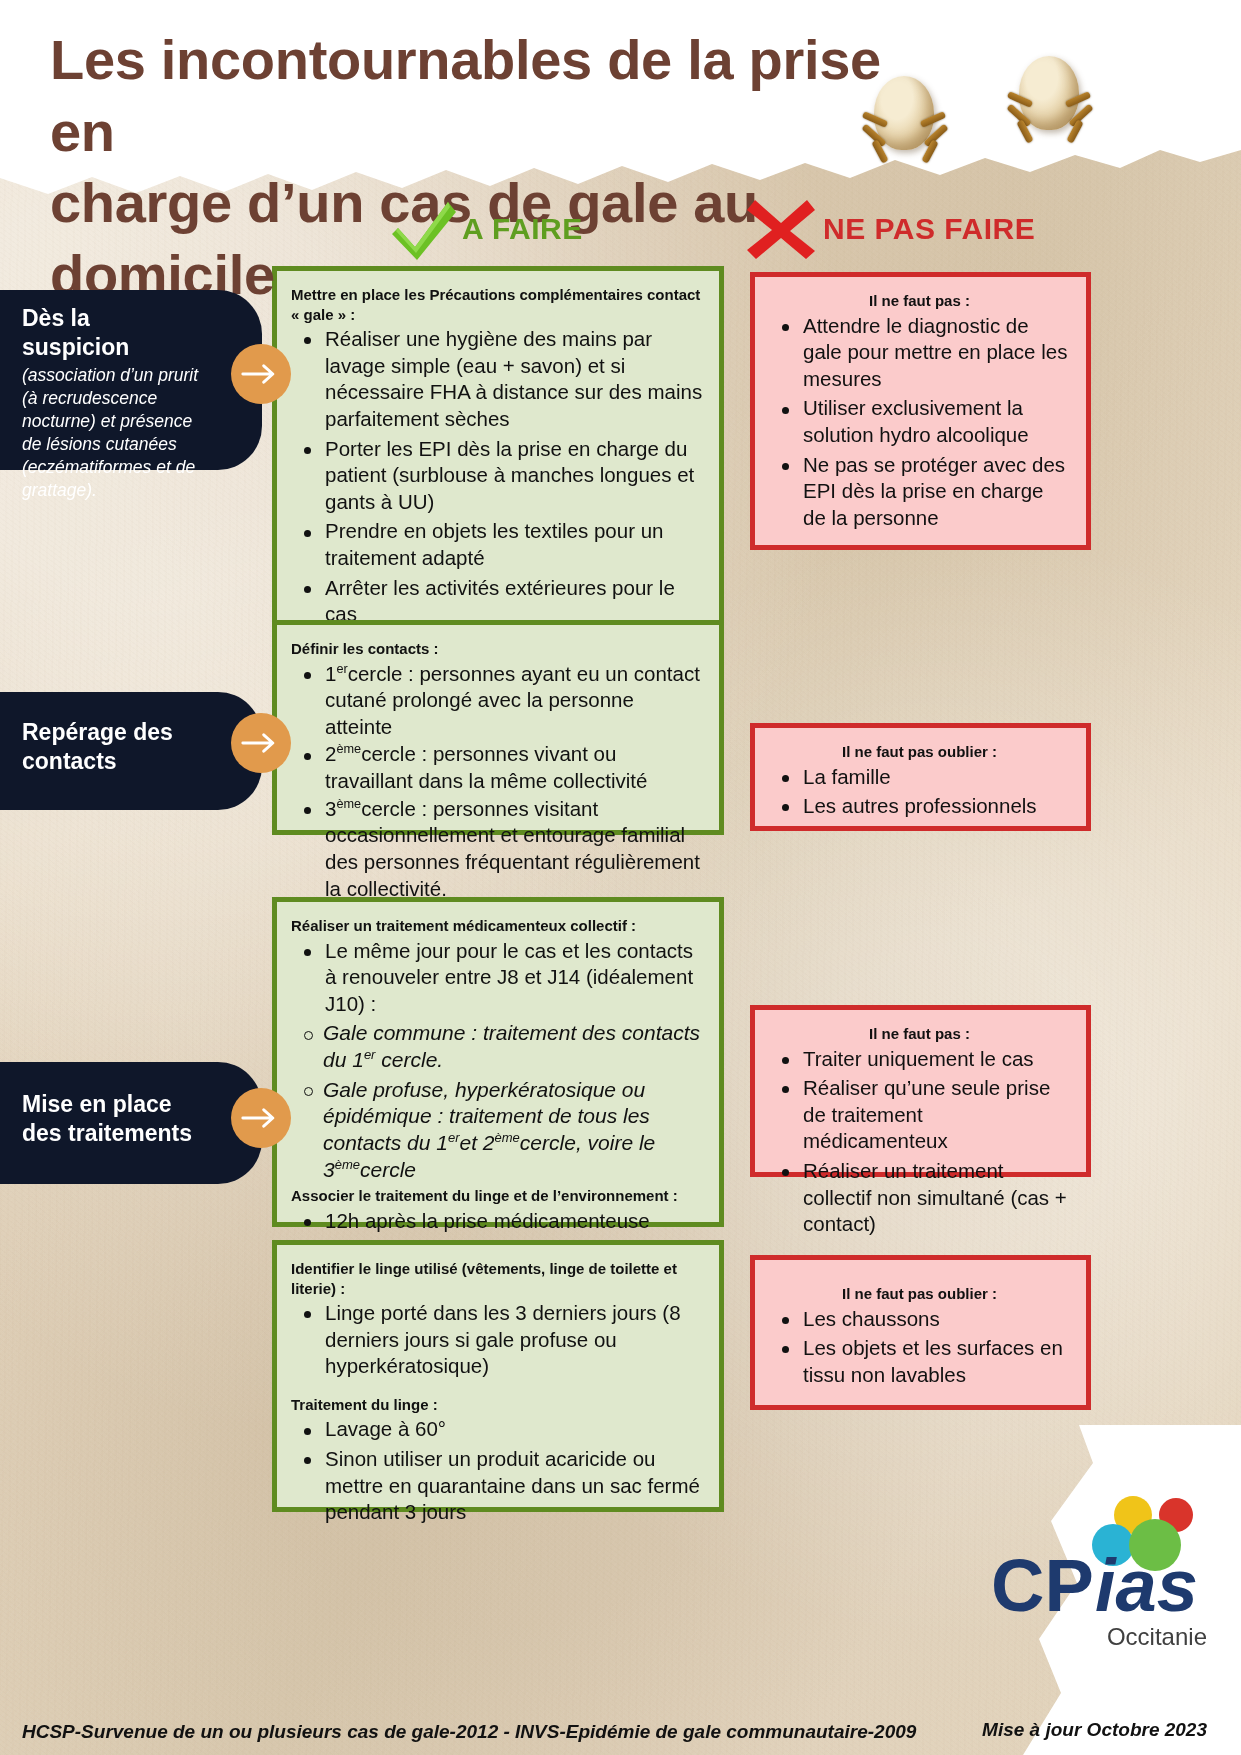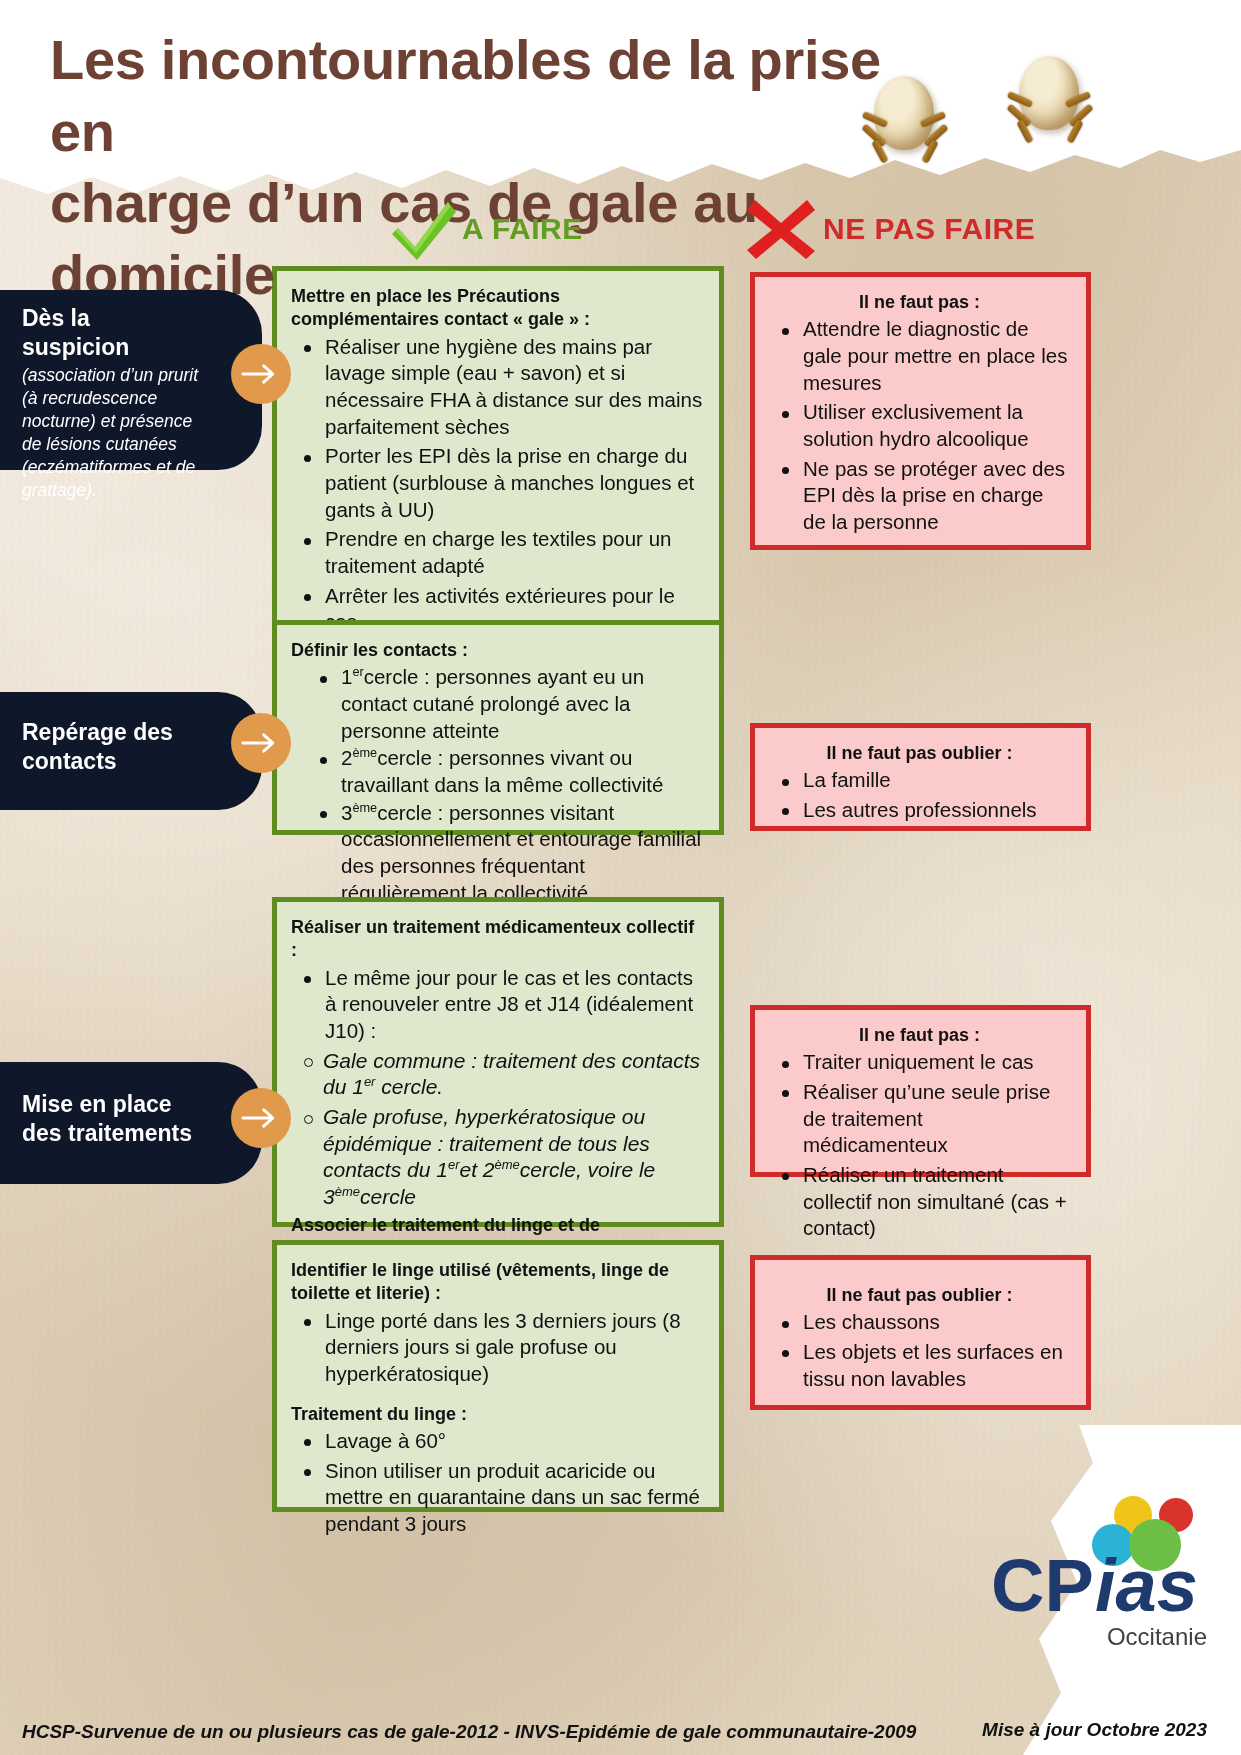--- a/index.html
+++ b/index.html
@@ -79,36 +79,36 @@
   .arrow-circle svg{display:block}
 
   
   .box{position:absolute;box-sizing:border-box;z-index:3;}
   .box.green{background:#dfe8cd;border:5px solid #5f8b20;}
   .box.red{background:#fbcbcb;border:5px solid #cf2b2b;}
   .box .inner{padding:12px 16px 12px 14px;}
   .box.green .inner{padding:14px 14px 12px 14px;}
   .box.red .inner{padding:14px 16px 12px 14px;}
 
-  .bx-head{font-weight:bold;font-size:18px;line-height:1.3;color:#111;}
+  .bx-head{font-weight:bold;font-size:15px;line-height:1.3;color:#111;}
   .bx-head.center{text-align:center;}
   ul.bl{margin:2px 0 0 0;padding:0 0 0 34px;list-style:none;}
   ul.bl>li{
     position:relative;font-size:20.5px;line-height:1.3;color:#111;margin:1px 0 3px 0;
   }
   ul.bl>li::before{
     content:"";position:absolute;left:-21px;top:.55em;width:7px;height:7px;
     border-radius:50%;background:#111;
   }
   ul.bl.sub{padding-left:32px;margin-top:1px;}
   ul.bl.sub>li{font-style:italic;font-size:21px;line-height:1.27;}
   ul.bl.sub>li::before{
     width:7px;height:7px;background:transparent;border:1.6px solid #111;border-radius:50%;top:.5em;left:-19px;
   }
-  ul.bl.tight>li{margin:0 0 1px 16px;}
+  ul.bl.tight>li{margin:0 0 1px 0;}
   sup{font-size:.62em;vertical-align:super;line-height:0;}
 
   
   .footer-wedge{
     position:absolute;right:0;bottom:0;width:330px;height:330px;background:#fff;z-index:3;
     clip-path:polygon(112px 330px,150px 268px,128px 214px,166px 158px,140px 96px,182px 38px,168px 0,330px 0,330px 330px);
   }
   .logo{position:absolute;right:18px;bottom:112px;width:240px;height:150px;z-index:6;}
   .logo-occ{
     position:absolute;right:34px;bottom:104px;font-size:24px;color:#404040;z-index:7;
@@ -200,21 +200,21 @@
     <path d="M2 13 H34 M25 4 L35 13 L25 22" stroke="#fff" stroke-width="3.2" fill="none" stroke-linecap="round" stroke-linejoin="round"></path>
   </svg>
 </div>
 
 <div class="box green" style="left:272px;top:266px;width:452px;height:360px;">
   <div class="inner">
     <div class="bx-head">Mettre en place les Précautions complémentaires contact « gale » :</div>
     <ul class="bl">
       <li>Réaliser une hygiène des mains par lavage simple (eau + savon) et si nécessaire FHA à distance sur des mains parfaitement sèches</li>
       <li>Porter les EPI dès la prise en charge du patient (surblouse à manches longues et gants à UU)</li>
-      <li>Prendre en charge les textiles pour un traitement adapté</li>
+      <li>Prendre en objets les textiles pour un traitement adapté</li>
       <li>Arrêter les activités extérieures pour le cas</li>
       <li>Demander une confirmation par un dermatologue de la pathologie</li>
     </ul>
   </div>
 </div>
 
 <div class="box green" style="left:272px;top:620px;width:452px;height:215px;">
   <div class="inner">
     <div class="bx-head">Définir les contacts :</div>
     <ul class="bl tight">

